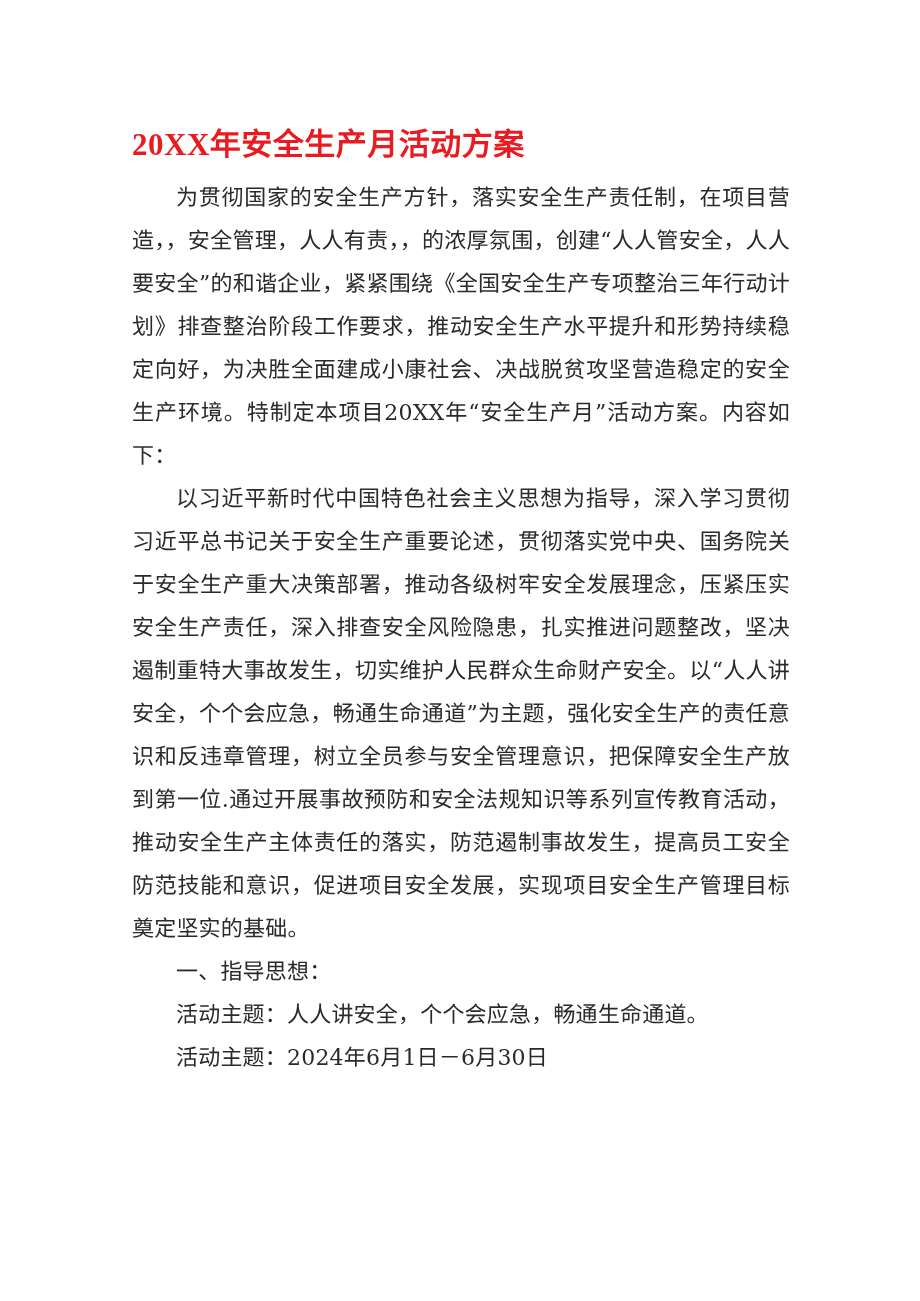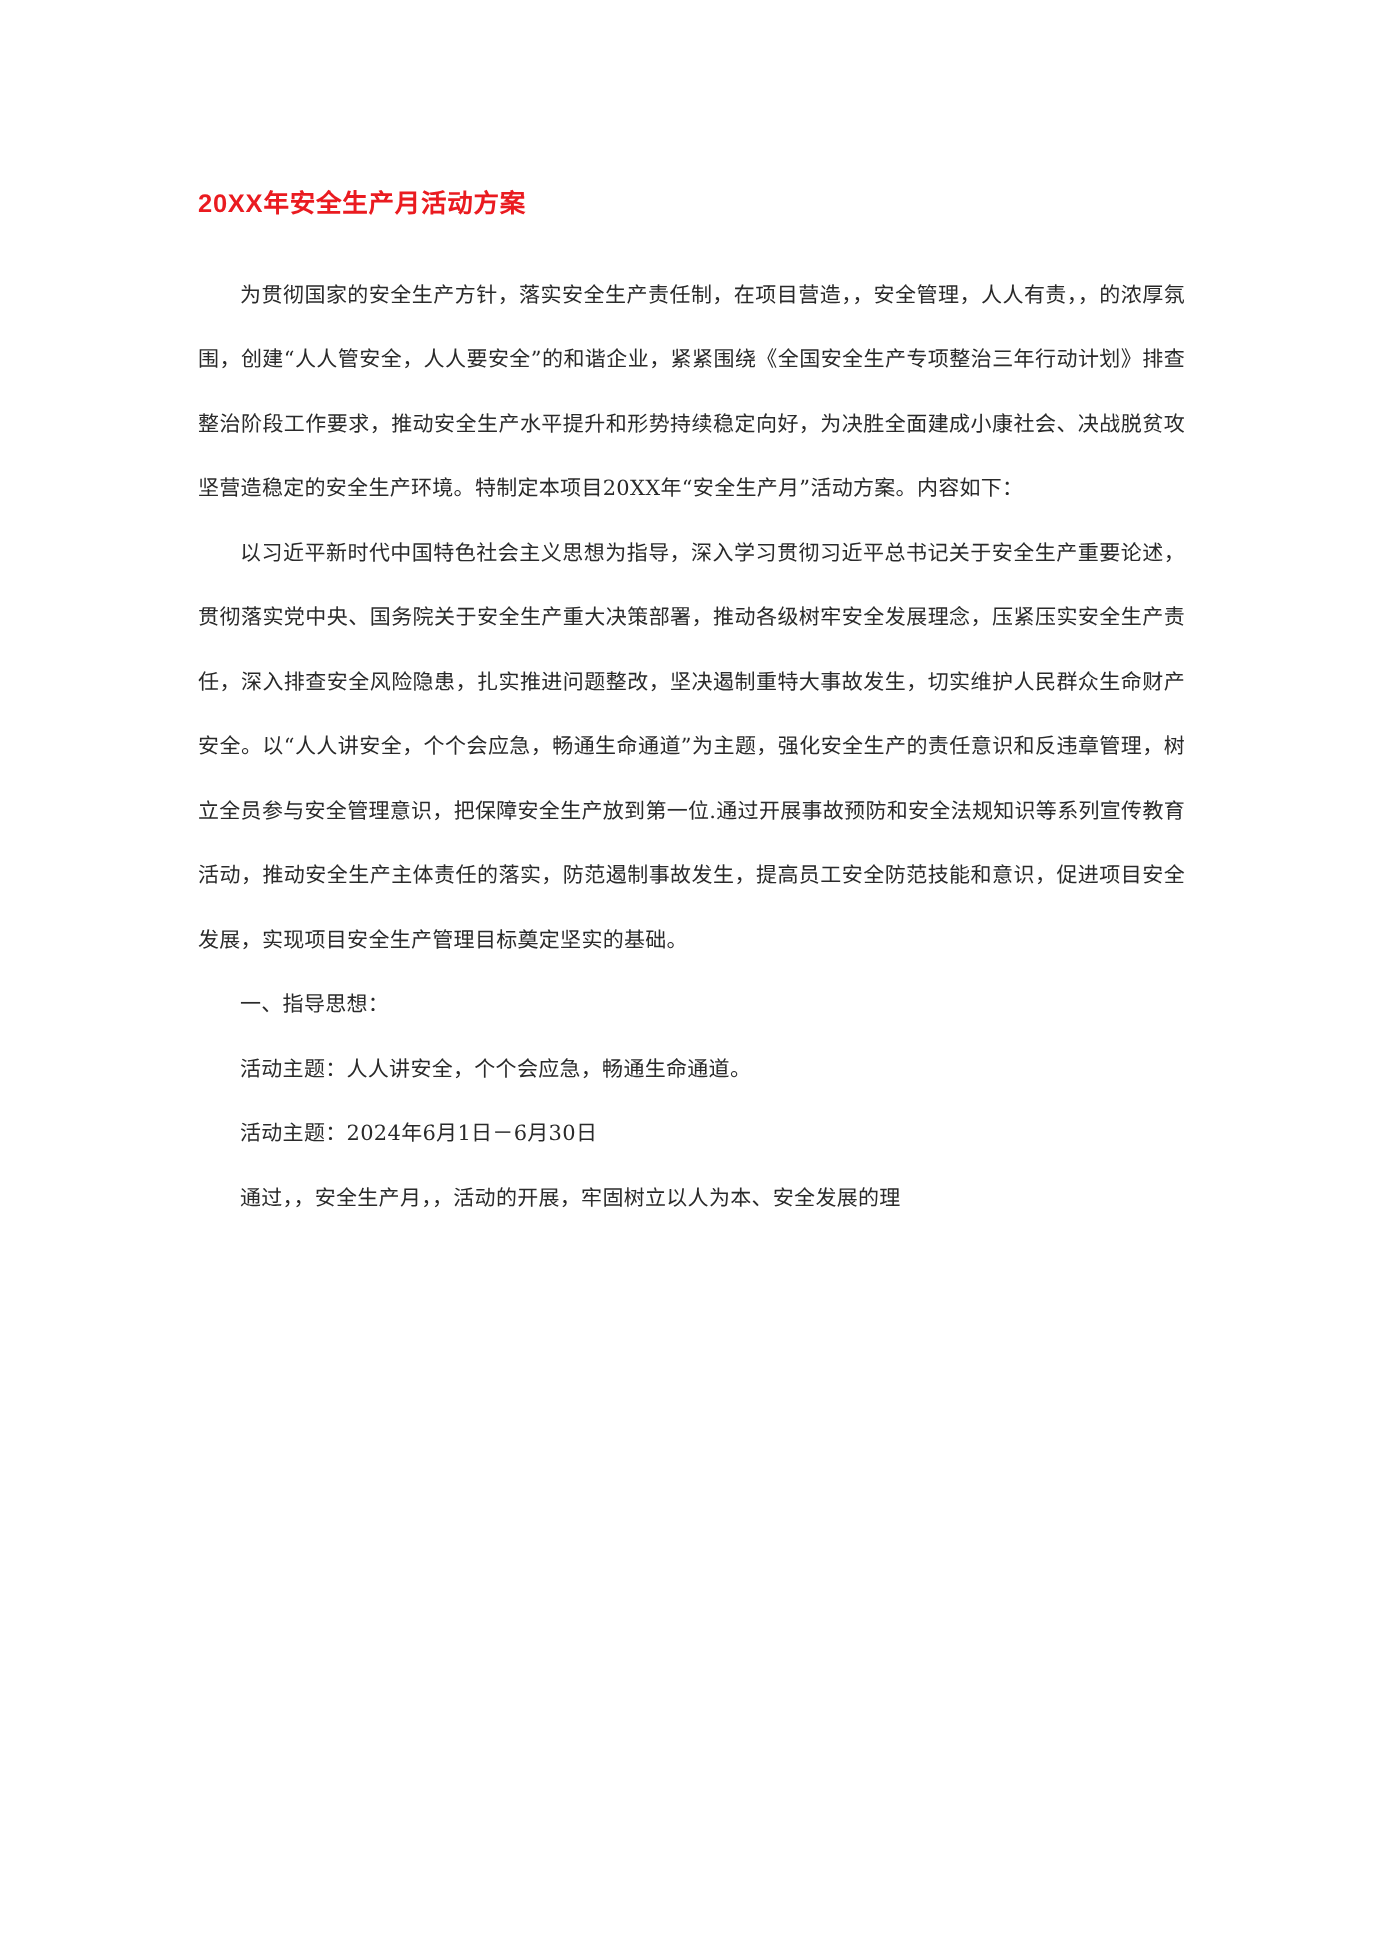--- a/index.html
+++ b/index.html
@@ -22,42 +22,42 @@
   }
   .content {
     position: absolute;
     left: 132px;
     top: 0;
     width: 658px;
   }
   .doc-title {
     margin: 0;
     padding: 0;
-    font-family: Liberation Sans, sans-serif;
-    font-size: 17px;
+    font-family: Liberation Serif, serif;
+    font-size: 31px;
     font-weight: bold;
     color: #ea1b20;
     letter-spacing: 0.5px;
     line-height: 1.2;
     text-align: left;
     white-space: nowrap;
     position: absolute;
     left: 0px;
     top: 126px;
   }
   .body-block {
     position: absolute;
     left: 0;
     top: 176px;
     width: 658px;
   }
   p.para {
     margin: 0 0 0 0;
     padding: 0;
-    font-size: 14px;
+    font-size: 22px;
     line-height: 43px;
     color: #2a2a2a;
     text-align: justify;
     text-justify: inter-ideograph;
     text-indent: 2em;
     font-family: "DejaVu Serif", "Liberation Serif", serif;
     letter-spacing: 0.2px;
     word-break: break-all;
   }
   p.para.heading {
@@ -85,17 +85,16 @@
       <p class="para">以习近平新时代中国特色社会主义思想为指导，深入学习贯彻习近平总书记关于安全生产重要论述，贯彻落实党中央、国务院关于安全生产重大决策部署，推动各级树牢安全发展理念，压紧压实安全生产责任，深入排查安全风险隐患，扎实推进问题整改，坚决遏制重特大事故发生，切实维护人民群众生命财产安全。以“人人讲安全，个个会应急，畅通生命通道”为主题，强化安全生产的责任意识和反违章管理，树立全员参与安全管理意识，把保障安全生产放到第一位.通过开展事故预防和安全法规知识等系列宣传教育活动，推动安全生产主体责任的落实，防范遏制事故发生，提高员工安全防范技能和意识，促进项目安全发展，实现项目安全生产管理目标奠定坚实的基础。</p>
 
       <p class="para heading">一、指导思想：</p>
 
 
       <p class="para noindent last-line">活动主题：人人讲安全，个个会应急，畅通生命通道。</p>
 
       <p class="para noindent last-line">活动主题：2024年6月1日－6月30日</p>
 
 
-      <p class="para last-line">通过，，安全生产月，，活动的开展，牢固树立以人为本、安全发展的理</p>
 
     </div>
   </div>
 </div>
 
 </body></html>

